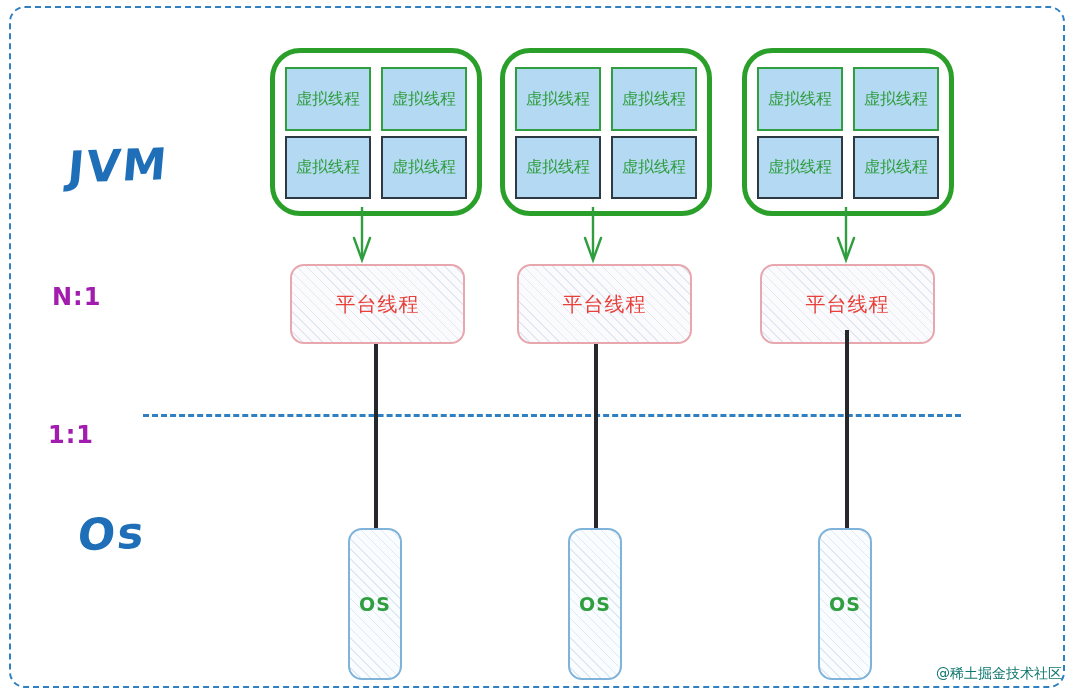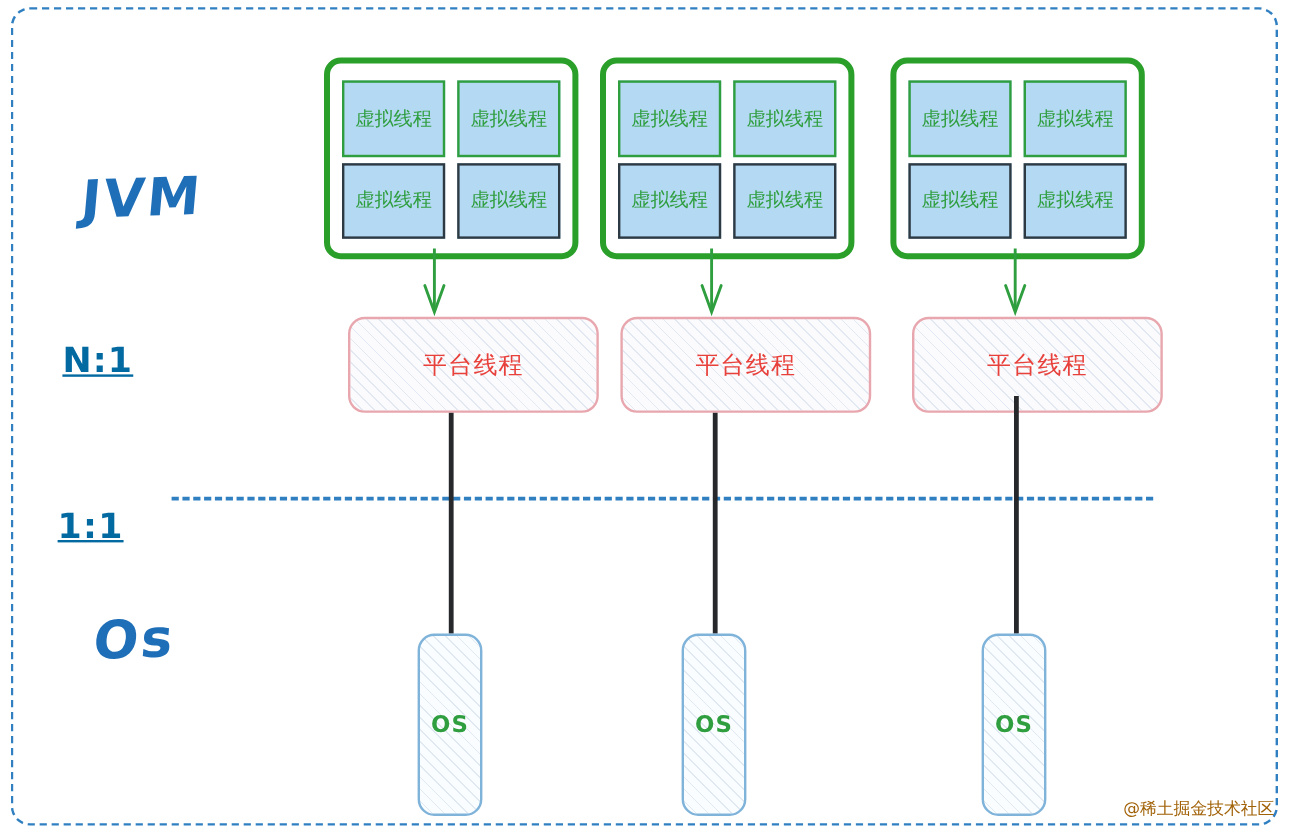--- a/index.html
+++ b/index.html
@@ -48,27 +48,26 @@
   }
   .hand-label.os {
     left: 78px;
     top: 508px;
     font-size: 44px;
     transform: skewX(-7deg) rotate(-2deg);
   }
 
   .ratio-label {
     position: absolute;
-    color: #0369a1;
+    color: #a21caf;
     font-family: "DejaVu Sans", sans-serif;
     font-weight: bold;
-    font-size: 29px;
+    font-size: 24px;
     letter-spacing: 1px;
     white-space: nowrap;
-    text-decoration: underline;
   }
   .ratio-label.n1 { left: 52px; top: 283px; }
   .ratio-label.one1 { left: 48px; top: 421px; }
 
   
   .divider {
     position: absolute;
     left: 143px;
     top: 414px;
     width: 818px;
@@ -76,21 +75,21 @@
     border-top: 3px dashed #2f7fc1;
   }
 
   
   .vt-group {
     position: absolute;
     top: 48px;
     width: 212px;
     height: 168px;
     border: 5px solid #2aa02a;
-    border-radius: 14px;
+    border-radius: 30px;
     background: #ffffff;
     box-sizing: border-box;
   }
   .vt-group .vt-grid {
     position: absolute;
     left: 10px;
     top: 14px;
     right: 10px;
     bottom: 12px;
     display: grid;
@@ -119,21 +118,21 @@
   .arrow-green {
     position: absolute;
     width: 30px;
     height: 60px;
   }
 
   
   .pt-box {
     position: absolute;
     top: 264px;
-    width: 209px;
+    width: 175px;
     height: 80px;
     border: 2px solid #e8a7ae;
     border-radius: 14px;
     box-sizing: border-box;
     background-color: #fbfbfd;
     background-image: repeating-linear-gradient(
         45deg,
         rgba(170,190,215,0.30) 0px,
         rgba(170,190,215,0.30) 1px,
         rgba(255,255,255,0) 1px,
@@ -177,21 +176,21 @@
     font-weight: bold;
     font-size: 19px;
     letter-spacing: 1px;
   }
 
   
   .watermark {
     position: absolute;
     right: 18px;
     bottom: 14px;
-    color: #a16207;
+    color: #0f766e;
     font-family: "DejaVu Sans", sans-serif;
     font-size: 14px;
     white-space: nowrap;
     user-select: none;
   }
 </style>
 </head>
 <body>
 
 <div id="canvas">

